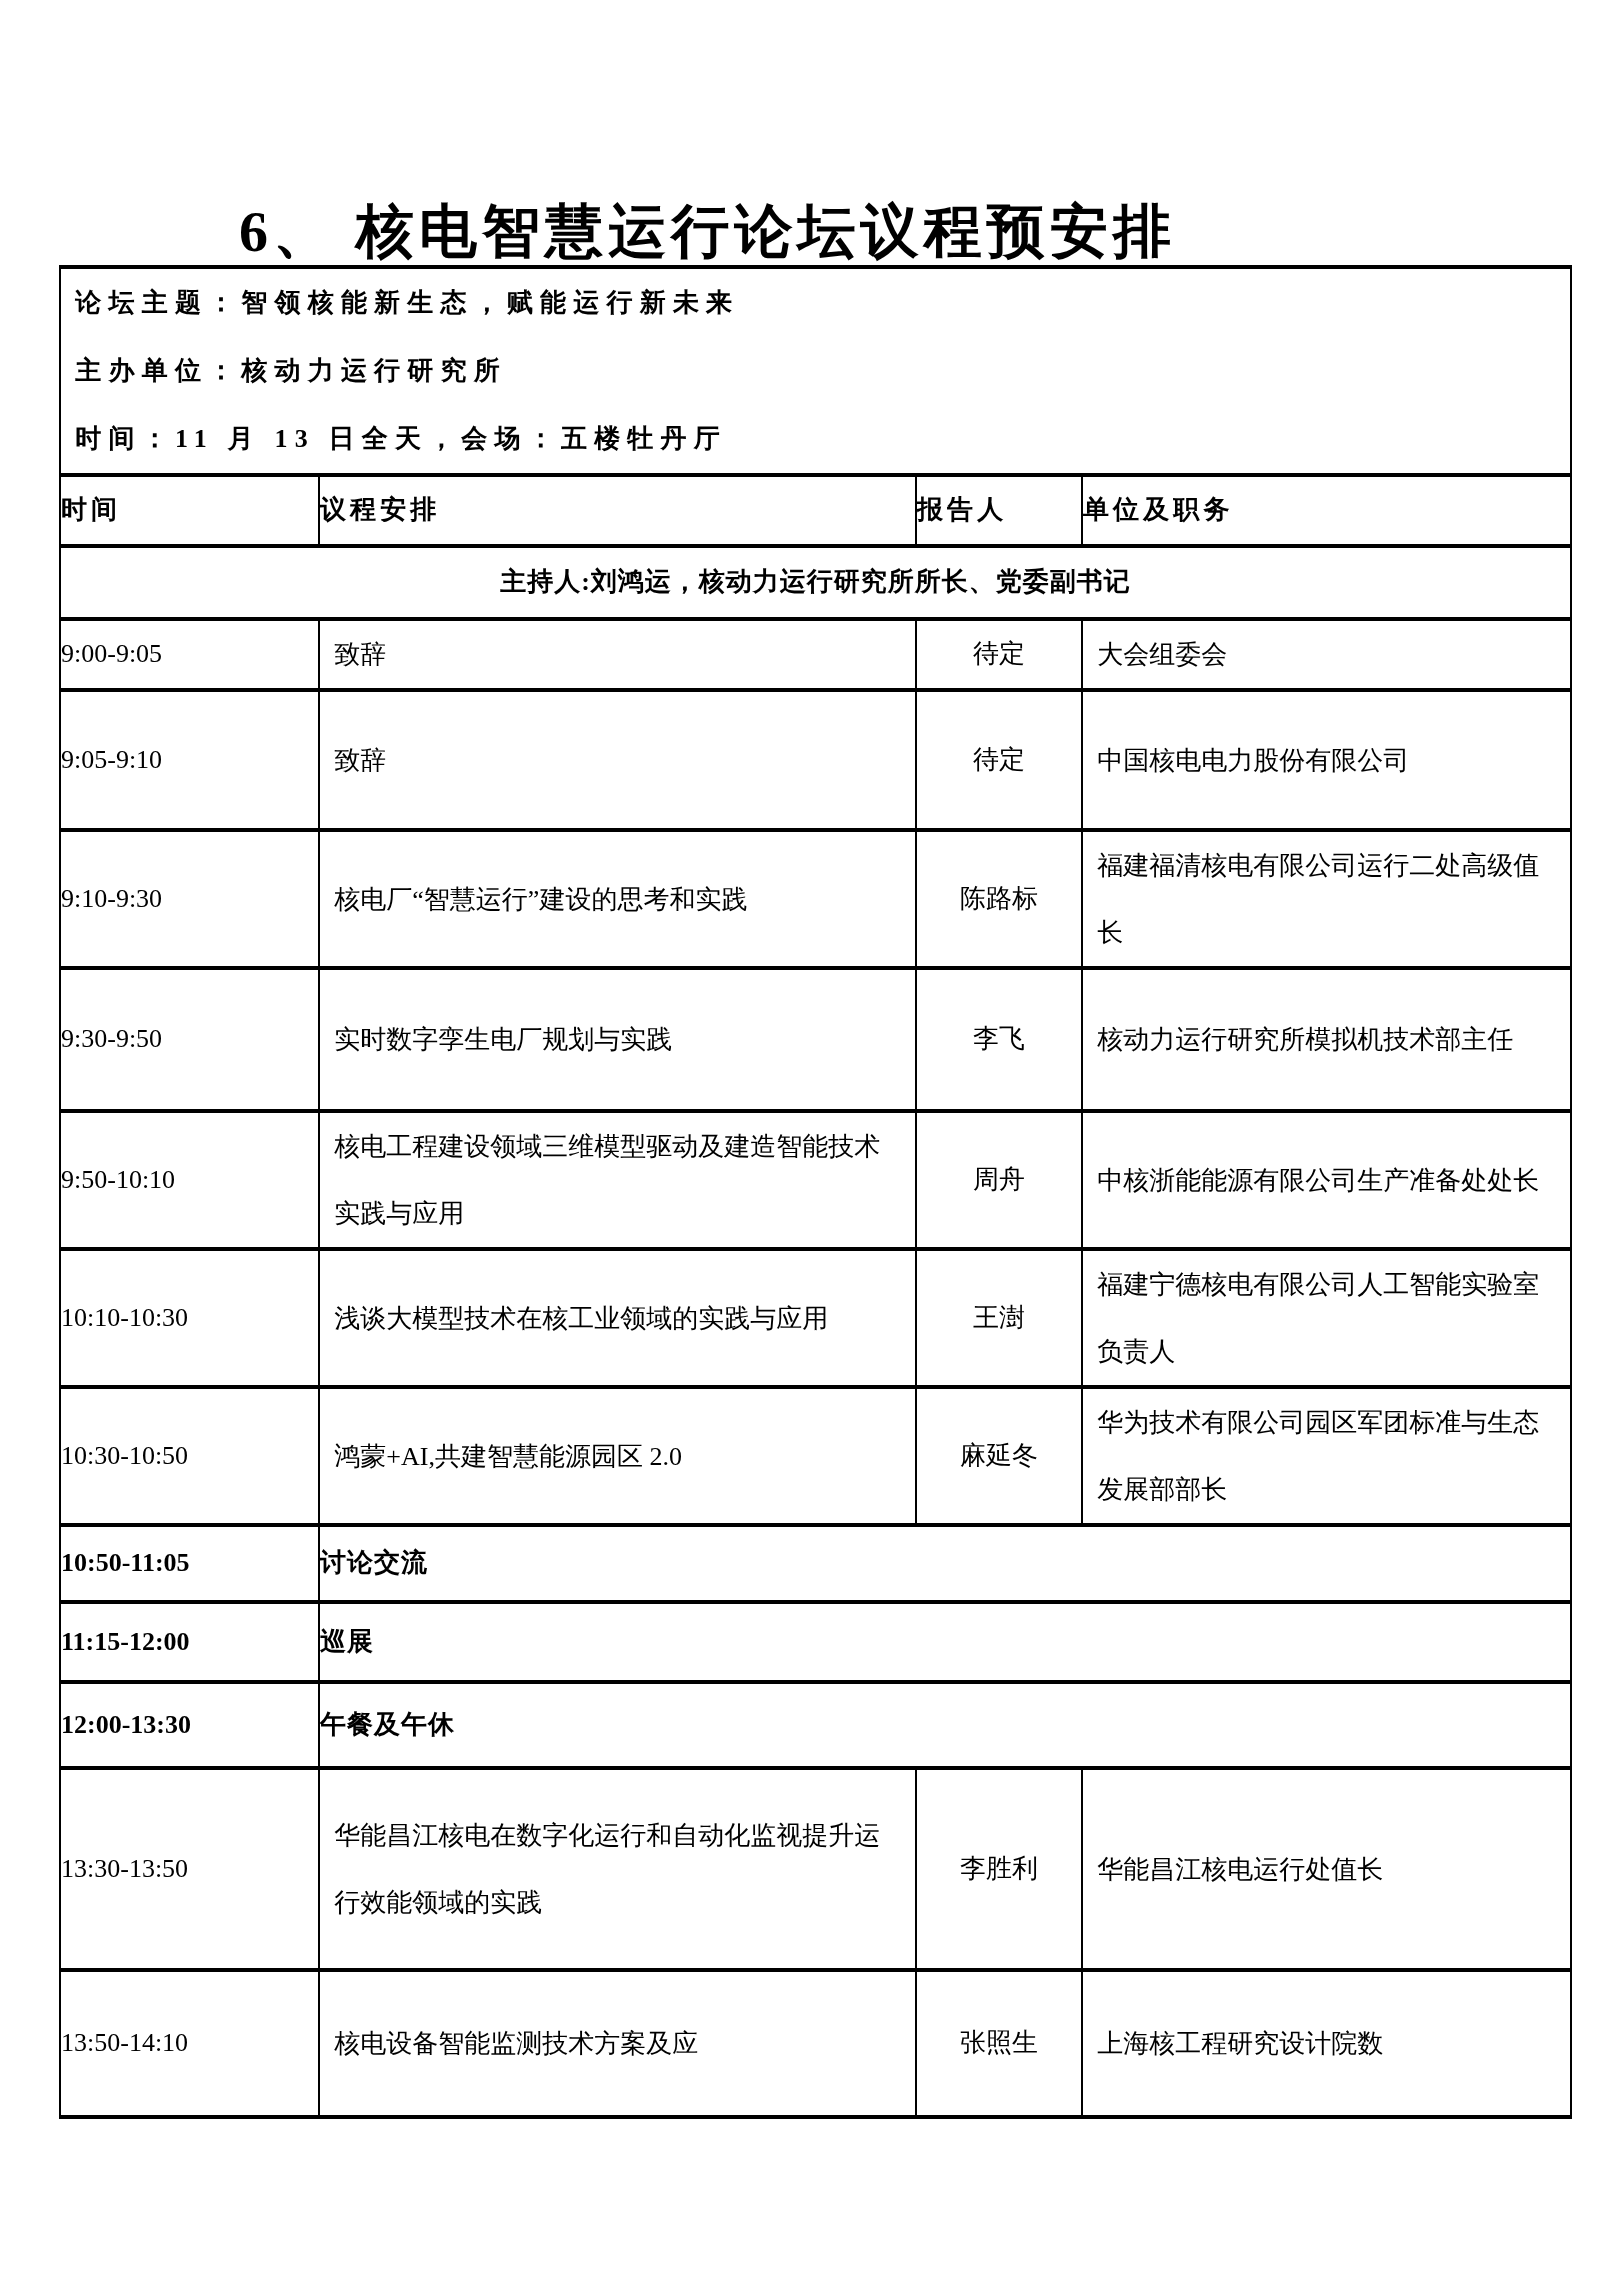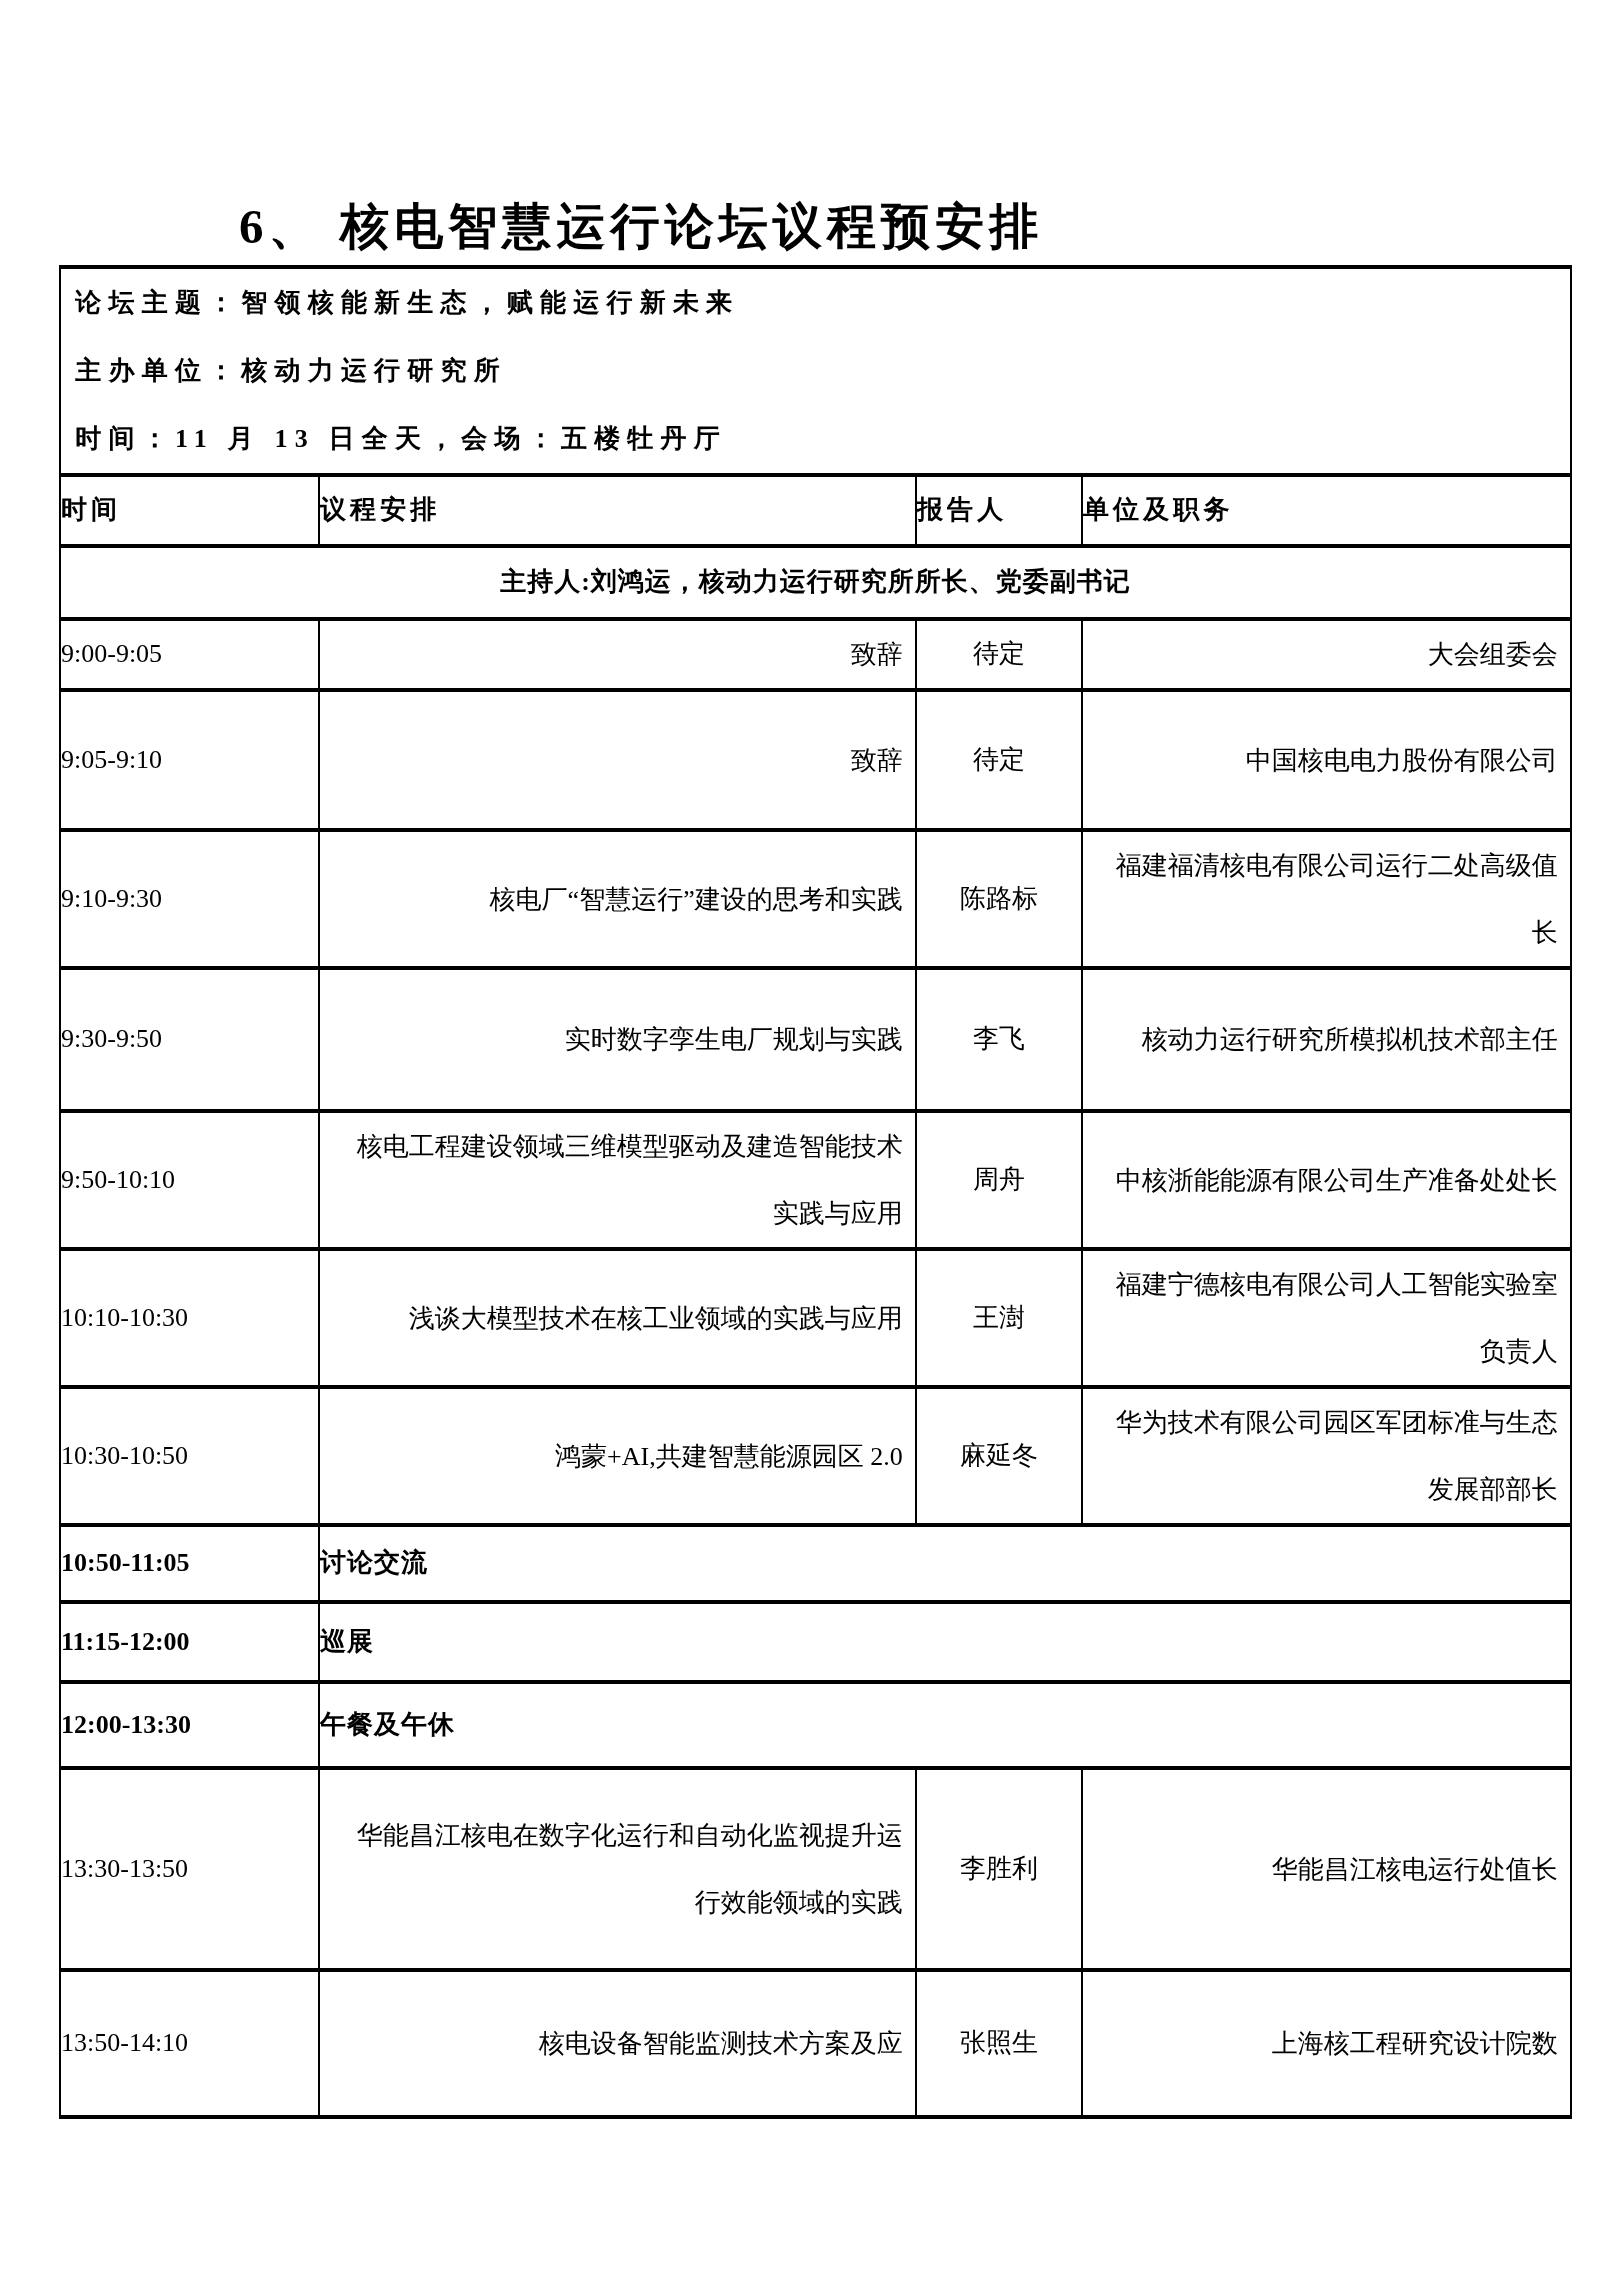--- a/index.html
+++ b/index.html
@@ -6,21 +6,21 @@
   body {
     width:1623px; height:2295px;
     background:#ffffff; color:#000000;
     font-family:"Liberation Serif","DejaVu Serif",serif;
     position:relative;
   }
   .page { position:absolute; inset:0; background:#ffffff; }
 
   .doc-title {
     position:absolute; left:239px; top:200px;
-    font-size:49px; font-weight:bold; letter-spacing:5.1px;
+    font-size:58px; font-weight:bold; letter-spacing:5.1px;
     white-space:nowrap; line-height:1.1;
   }
 
   table.agenda {
     position:absolute; left:59px; top:265px;
     width:1512px; border-collapse:collapse; table-layout:fixed;
   }
   table.agenda td {
     border-left:2.6px solid #000; border-right:2.6px solid #000;
     border-top:4.1px solid #000; border-bottom:4.1px solid #000;
@@ -41,21 +41,21 @@
   }
 
   
   tr.host-row td {
     font-weight:bold; text-align:center; letter-spacing:1px; white-space:nowrap;
   }
 
   
   td.c-time { text-align:left; letter-spacing:0; white-space:nowrap; }
   td.c-speaker { text-align:center; }
-  .wrapbox { margin-left:14.3px; margin-right:12.3px; line-height:67px; text-align:right; }
+  .wrapbox { margin-left:14.3px; margin-right:12.3px; line-height:67px; text-align:left; }
 
   
   tr.break-row td { font-weight:bold; }
   td.c-break-label { text-align:left; letter-spacing:1px; }
   td.c-time-bold { text-align:left; font-weight:bold; white-space:nowrap; }
 </style>
 </head>
 <body>
 
 <div class="page">

